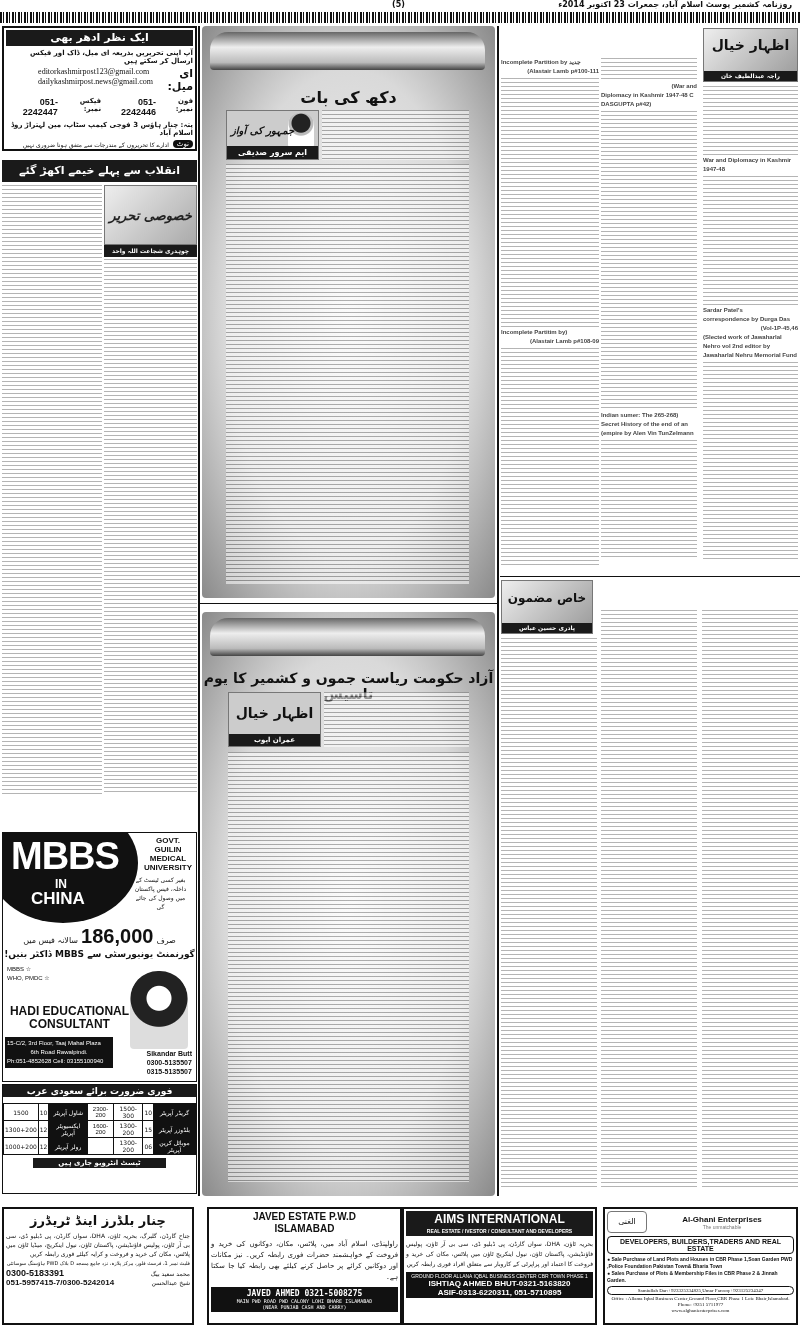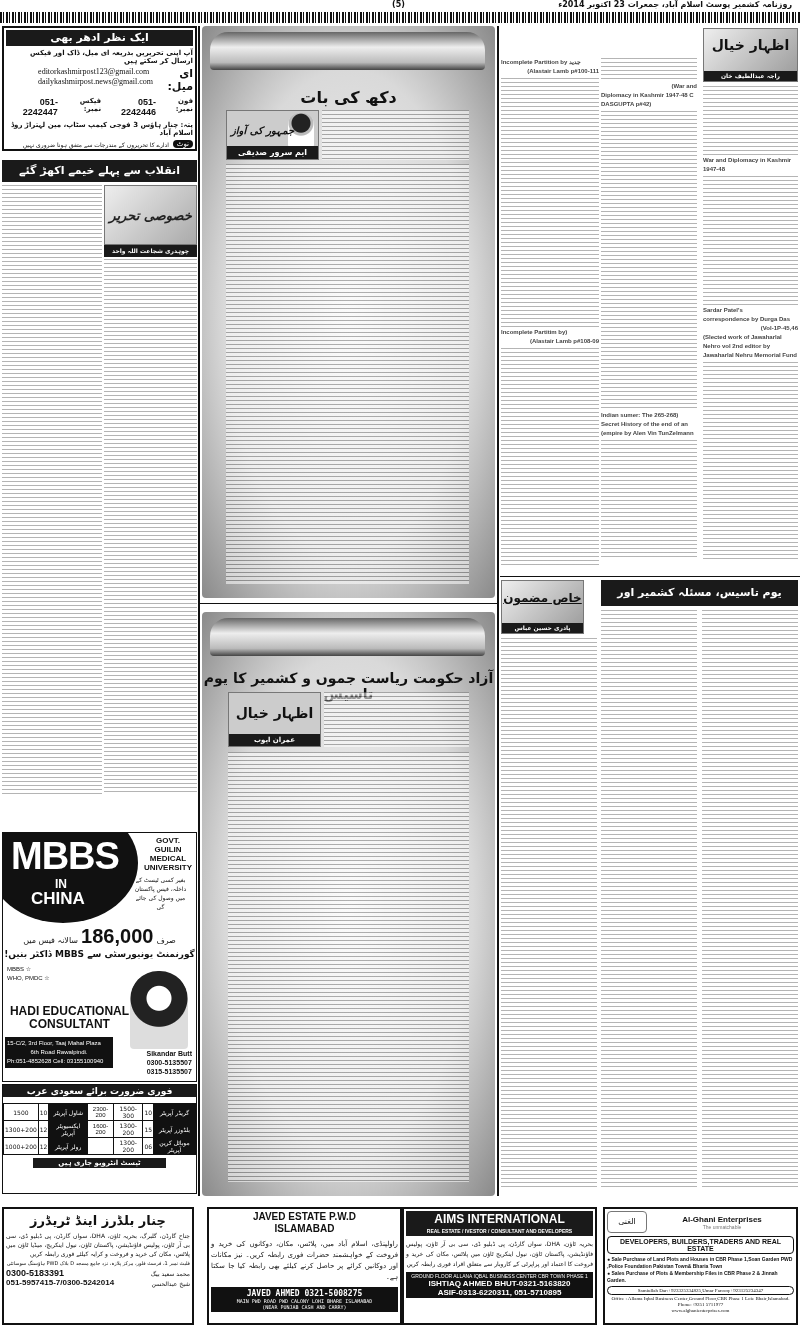--- a/index.html
+++ b/index.html
@@ -216,39 +216,38 @@
       <div style="text-align:right;">(Vol-1P-45,46</div>
       <div>(Slected work of Jawaharlal</div>
       <div>Nehro vol 2nd editor by</div>
       <div>Jawaharlal Nehru Memorial Fund</div>
     </div>
     <div class="txt lines" style="height:200px;margin-top:2px;"></div>
   </div>
 </div>
 
 <div class="col" style="left:501px;top:580px;width:297px;height:615px;">
-  <div style="position:absolute;left:0;width:83px;top:0;height:54px;background:linear-gradient(135deg,#eee,#999);border:1px solid #777;text-decoration:underline;">
+  <div style="position:absolute;left:0;width:92px;top:0;height:54px;background:linear-gradient(135deg,#eee,#999);border:1px solid #777;">
     <div class="urdu" style="text-align:center;font-size:12px;font-weight:bold;margin-top:10px;">خاص مضمون</div>
     <div class="darkbar urdu" style="position:absolute;left:0;right:0;bottom:0;font-size:6px;height:10px;line-height:10px;">پادری حسین عباس</div>
   </div>
-  <div class="darkbar urdu" style="position:absolute;left:100px;right:0;top:0;height:26px;line-height:26px;font-size:11px;">یوم تاسیس، مسئلہ کشمیر اور موجودہ صورتحال</div>
   <div class="txt lines" style="position:absolute;left:0;width:96px;top:58px;height:550px;"></div>
   <div class="txt lines" style="position:absolute;left:100px;width:96px;top:30px;height:578px;"></div>
   <div class="txt lines" style="position:absolute;right:0;width:96px;top:30px;height:578px;"></div>
 </div>
 
 <div class="box" style="position:absolute;left:2px;top:1207px;width:192px;height:118px;padding:2px;">
   <div class="urdu" style="text-align:center;font-size:13px;font-weight:bold;margin-top:2px;">چنار بلڈرز اینڈ ٹریڈرز</div>
   <div class="urdu" style="font-size:6px;line-height:9px;margin-top:3px;text-align:justify;">جناح گارڈن، گلبرگ، بحریہ ٹاؤن، DHA، سواں گارڈن، پی ڈبلیو ڈی، سی بی آر ٹاؤن، پولیس فاؤنڈیشن، پاکستان ٹاؤن، نیول اینکریج، میڈیا ٹاؤن میں پلاٹس، مکان کی خرید و فروخت و کرایہ کیلئے فوری رابطہ کریں</div>
   <div class="urdu" style="font-size:5px;line-height:7px;margin-top:2px;">فلیٹ نمبر 1، فرسٹ فلور، مرکز پلازہ، نزد جامع مسجد D بلاک PWD ہاؤسنگ سوسائٹی</div>
   <div style="display:flex;justify-content:space-between;direction:rtl;align-items:center;margin-top:1px;">
     <span class="urdu" style="font-size:6px;">محمد سعید بیگ</span>
     <span class="ad-title" style="font-size:9px;">0300-5183391</span>
   </div>
-  <div style="display:flex;justify-content:space-between;direction:rtl;align-items:flex-end;">
+  <div style="display:flex;justify-content:space-between;direction:rtl;align-items:center;">
     <span class="urdu" style="font-size:6px;">شیخ عبدالحسن</span>
     <span class="ad-title" style="font-size:8px;">051-5957415-7/0300-5242014</span>
   </div>
 </div>
 
 <div class="box" style="position:absolute;left:207px;top:1207px;width:195px;height:118px;padding:2px;">
   <div class="ad-title" style="text-align:center;font-size:10px;line-height:12px;">
     <div>JAVED ESTATE P.W.D</div>
     <div>ISLAMABAD</div>
   </div>

